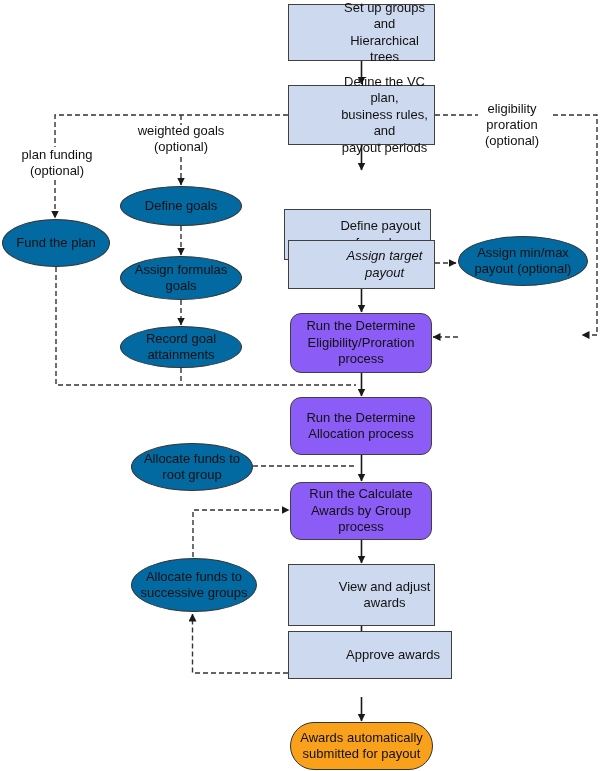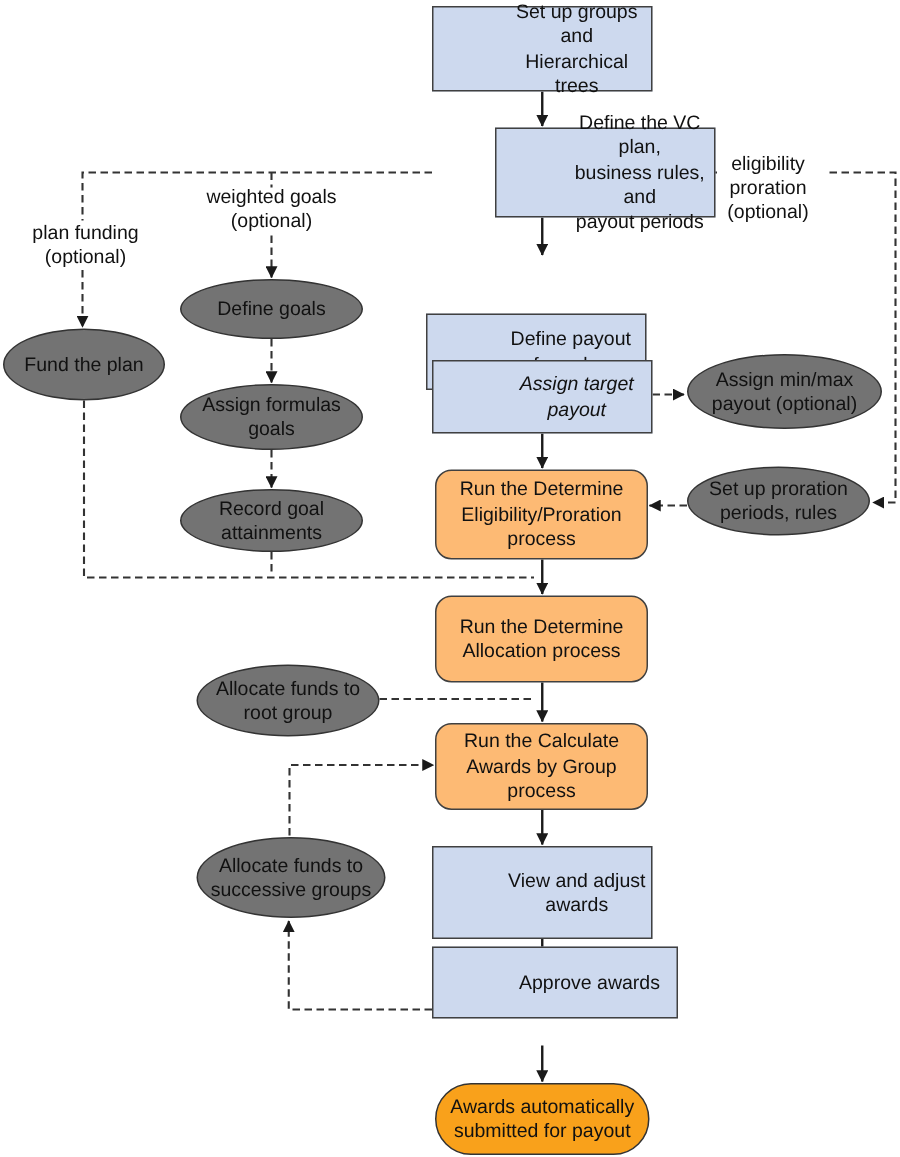--- a/index.html
+++ b/index.html
@@ -10,22 +10,22 @@
   #connectors { position:absolute; left:0; top:0; }
   .s { stroke:#1a1a1a; stroke-width:1.6; fill:none; }
   .d { stroke:#333333; stroke-width:1.4; fill:none; stroke-dasharray:5,3; }
   .node {
     position:absolute; box-sizing:border-box;
     display:flex; align-items:center; justify-content:center;
     text-align:center; white-space:pre-line;
     font-size:13px; line-height:1.26; color:#111111;
   }
   .step     { background:#cdd9ee; border:1.5px solid #404040;padding-left:46px; }
-  .process  { background:#fdba74; border:1.5px solid #404040; border-radius:11px; }
-  .optional { background:#737373; border:1.6px solid #333333; border-radius:50%; }
+  .process  { background:#8b5cf6; border:1.5px solid #404040; border-radius:11px; }
+  .optional { background:#0369a1; border:1.6px solid #333333; border-radius:50%; }
   .terminal { background:#f9a11b; border:1.6px solid #333333; border-radius:24px; }
   .annotation {
     position:absolute; text-align:center; white-space:pre-line;
     font-size:13px; line-height:1.22; color:#111111;
   }
 </style>
 </head>
 <body>
 
 <div id="stage">
@@ -60,21 +60,21 @@
     <path class="d" d="M435,263 H456" marker-end="url(#ah)"></path>
     <path class="d" d="M458,337 H433" marker-end="url(#ah)"></path>
     <path class="d" d="M253,466 H356"></path>
     <path class="d" d="M288,673 H192.5 V614" marker-end="url(#ah)"></path>
     <path class="d" d="M193,557 V510 H289" marker-end="url(#ah)"></path>
   </svg>
 
   <div class="node step" style="left:288px; top:4px;   width:147px; height:57px;">Set up groups and
 Hierarchical trees</div>
 
-  <div class="node step" style="left:288px; top:85px;  width:147px; height:60px;margin-left:42px;">Define the VC plan,
+  <div class="node step" style="left:288px; top:85px;  width:147px; height:60px;">Define the VC plan,
 business rules, and
 payout periods</div>
 
   <div class="node step" style="left:284px; top:171px; width:147px; height:51px;margin-top:38px;">Define payout
 formulas</div>
 
   <div class="node step" style="left:288px; top:240px; width:147px; height:49px;font-style:italic;">Assign target
 payout</div>
 
   <div class="node process" style="left:290px; top:313px; width:142px; height:60px;">Run the Determine
@@ -102,22 +102,20 @@
 
   <div class="node optional" style="left:120px; top:256px; width:122px; height:44px;">Assign formulas
 goals</div>
 
   <div class="node optional" style="left:120px; top:326px; width:122px; height:42px;">Record goal
 attainments</div>
 
   <div class="node optional" style="left:458px; top:236px; width:130px; height:50px;">Assign min/max
 payout (optional)</div>
 
-  <div class="node optional" style="left:458px; top:311px; width:122px; height:46px;">Set up proration
-periods, rules</div>
 
   <div class="node optional" style="left:131px; top:443px; width:122px; height:48px;">Allocate funds to
 root group</div>
 
   <div class="node optional" style="left:131px; top:558px; width:126px; height:54px;">Allocate funds to
 successive groups</div>
 
   <div class="annotation" style="left:8px;   top:147px; width:98px;">plan funding
 (optional)</div>
 

